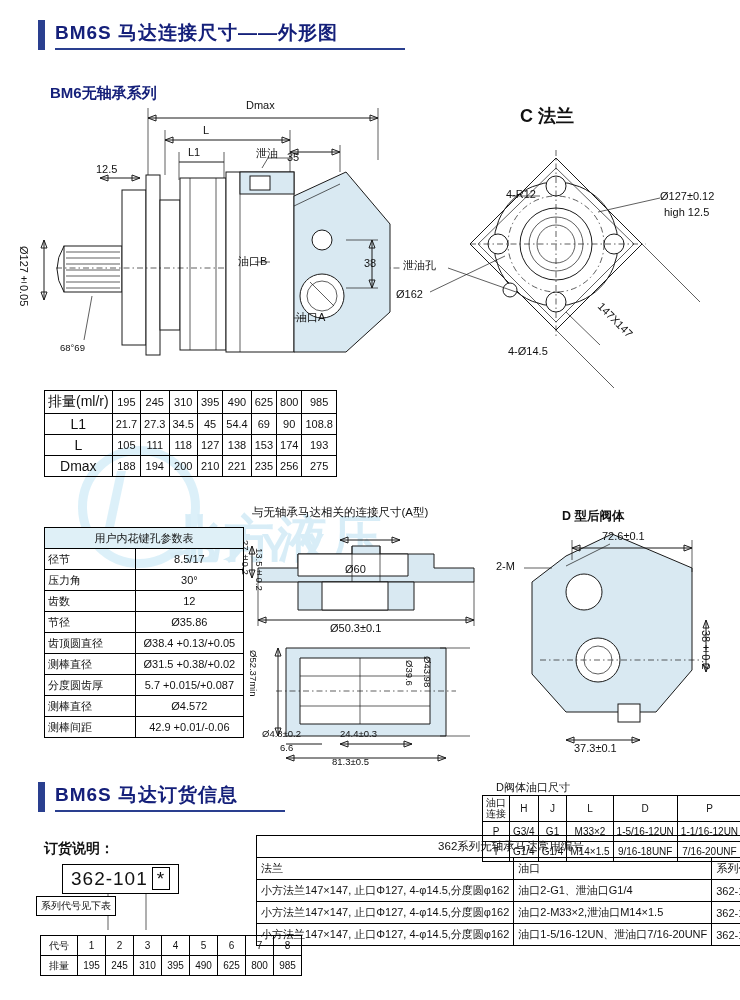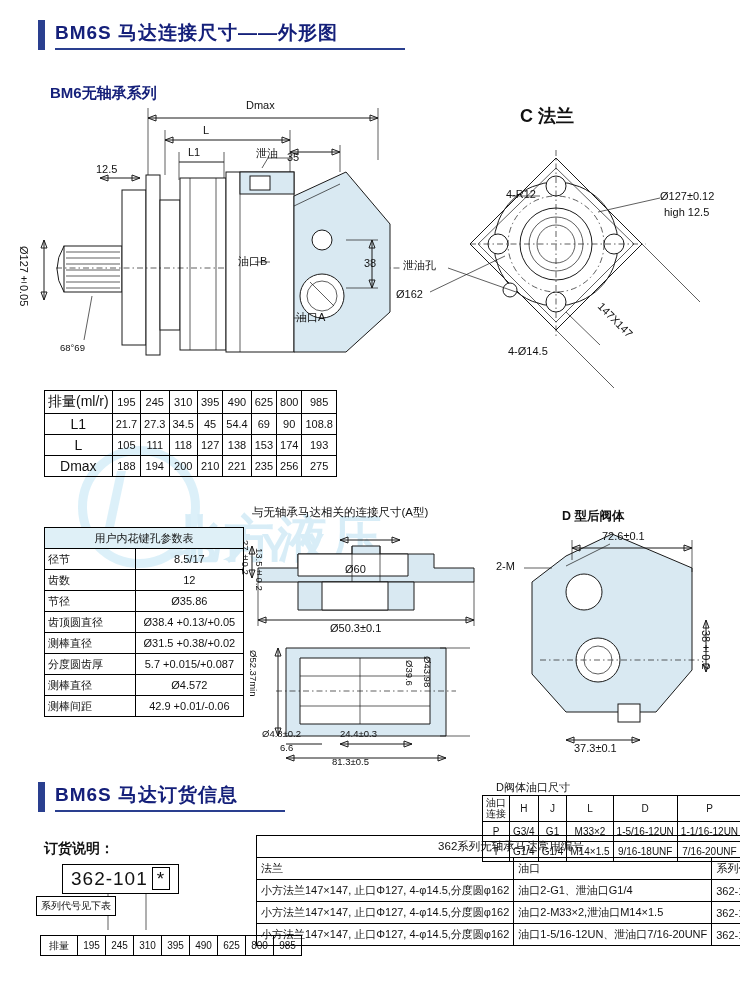--- a/index.html
+++ b/index.html
@@ -416,20 +416,24 @@
   <table class="tbl" id="spline-table">
     <tbody>
       <tr>
         <td class="title" colspan="2">用户内花键孔参数表</td>
       </tr>
       <tr>
         <td class="k">径节</td>
         <td class="v">8.5/17</td>
       </tr>
       <tr>
+        <td class="k">压力角</td>
+        <td class="v">30°</td>
+      </tr>
+      <tr>
         <td class="k">齿数</td>
         <td class="v">12</td>
       </tr>
       <tr>
         <td class="k">节径</td>
         <td class="v">Ø35.86</td>
       </tr>
       <tr>
         <td class="k">齿顶圆直径</td>
         <td class="v">Ø38.4 +0.13/+0.05</td>
@@ -520,20 +524,31 @@
         <td class="l">小方法兰147×147, 止口Φ127, 4-φ14.5,分度圆φ162</td>
         <td class="l">油口1-5/16-12UN、泄油口7/16-20UNF</td>
         <td>362-103*</td>
       </tr>
     </tbody>
   </table>
 
   <table class="tbl" id="code-table">
     <tbody>
       <tr>
+        <td class="hdr">代号</td>
+        <td>1</td>
+        <td>2</td>
+        <td>3</td>
+        <td>4</td>
+        <td>5</td>
+        <td>6</td>
+        <td>7</td>
+        <td>8</td>
+      </tr>
+      <tr>
         <td class="hdr">排量</td>
         <td>195</td>
         <td>245</td>
         <td>310</td>
         <td>395</td>
         <td>490</td>
         <td>625</td>
         <td>800</td>
         <td>985</td>
       </tr>

